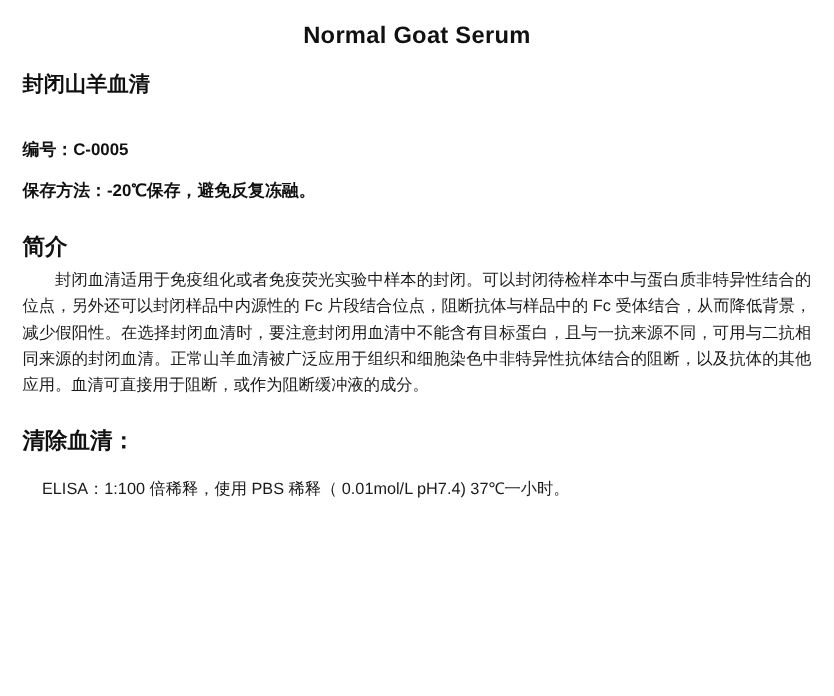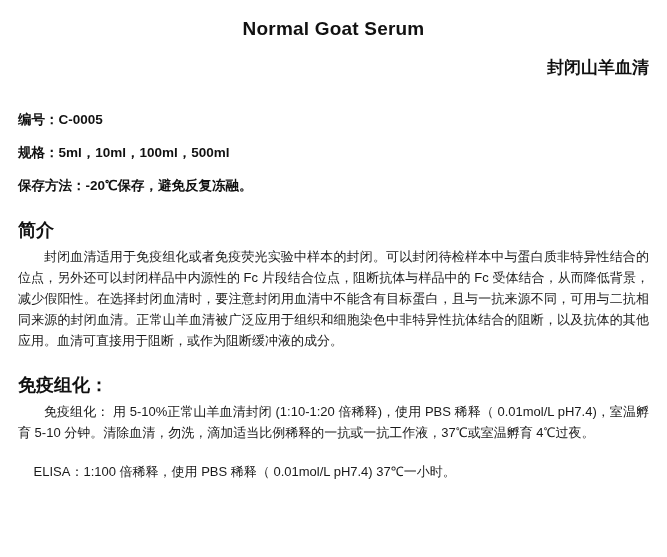--- a/index.html
+++ b/index.html
@@ -23,21 +23,21 @@
   }
   .title-en {
     text-align: center;
     font-size: 19px;
     font-weight: bold;
     letter-spacing: 0.2px;
     margin: 8px 0 0 0;
     color: #111;
   }
   .title-zh {
-    text-align: right;
+    text-align: left;
     font-size: 17px;
     font-weight: bold;
     margin: 16px 0 0 0;
     color: #111;
   }
   .meta-block {
     margin-top: 32px;
   }
   .meta-row {
     font-size: 13.5px;
@@ -92,31 +92,27 @@
 <div class="page">
 
   <h1 class="title-en">Normal Goat Serum</h1>
   <h2 class="title-zh">封闭山羊血清</h2>
 
   <div class="meta-block">
     <div class="meta-row">
       <span class="meta-label">编号：</span><span class="meta-value">C-0005</span>
     </div>
     <div class="meta-row">
-      <span class="meta-label">规格：</span><span class="meta-value">5ml，10ml，100ml，500ml</span>
-    </div>
-    <div class="meta-row">
       <span class="meta-label">保存方法：</span><span class="meta-value">-20℃保存，避免反复冻融。</span>
     </div>
   </div>
 
   <div class="section-heading">简介</div>
   <p class="para">封闭血清适用于免疫组化或者免疫荧光实验中样本的封闭。可以封闭待检样本中与蛋白质非特异性结合的位点，另外还可以封闭样品中内源性的 Fc 片段结合位点，阻断抗体与样品中的 Fc 受体结合，从而降低背景，减少假阳性。在选择封闭血清时，要注意封闭用血清中不能含有目标蛋白，且与一抗来源不同，可用与二抗相同来源的封闭血清。正常山羊血清被广泛应用于组织和细胞染色中非特异性抗体结合的阻断，以及抗体的其他应用。血清可直接用于阻断，或作为阻断缓冲液的成分。</p>
 
-  <div class="section-heading">免疫组化：</div>
+  <div class="section-heading">清除血清：</div>
   <div class="usage-block">
-    <p class="usage-item">免疫组化： 用 5-10%正常山羊血清封闭 (1:10-1:20 倍稀释)，使用 PBS 稀释（ 0.01mol/L pH7.4)，室温孵育 5-10 分钟。清除血清，勿洗，滴加适当比例稀释的一抗或一抗工作液，37℃或室温孵育 4℃过夜。</p>
     <div class="spacer-sm"></div>
     <div class="spacer-sm"></div>
     <p class="usage-item small-indent">ELISA：1:100 倍稀释，使用 PBS 稀释（ 0.01mol/L pH7.4) 37℃一小时。</p>
   </div>
 
 </div>
 
 </body></html>

